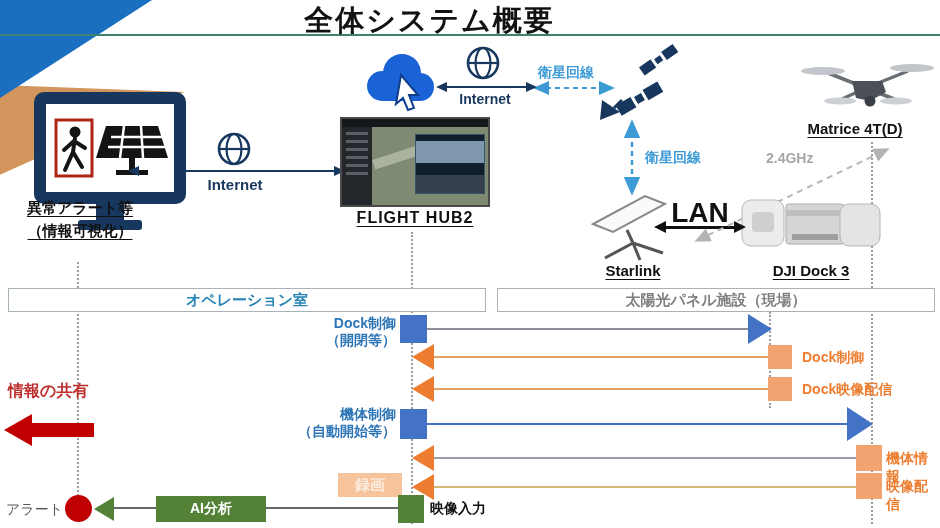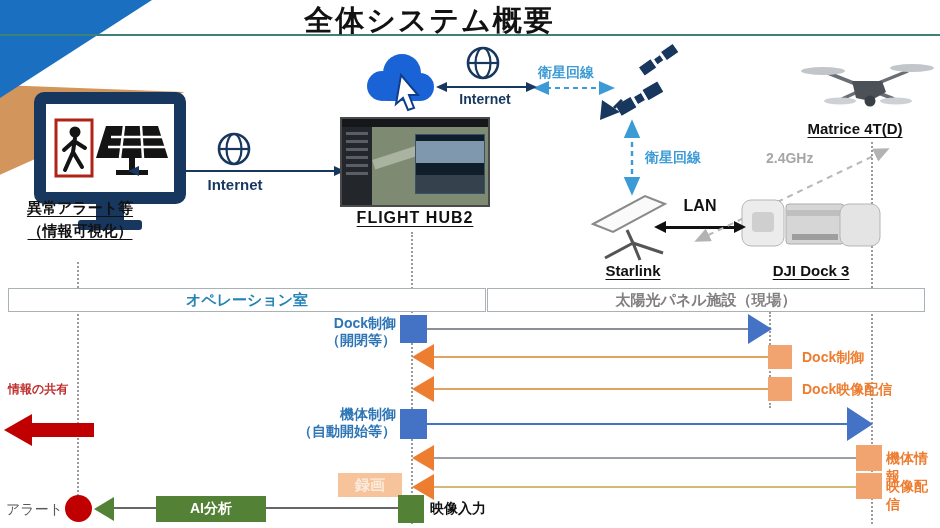--- a/index.html
+++ b/index.html
@@ -185,21 +185,21 @@
   <div class="abs" style="left:645px; top:149px; color:#3C9BD5; font-weight:bold; font-size:14px; z-index:5;">衛星回線</div>
 
   <svg class="abs" style="left:585px; top:190px; z-index:3;" width="96" height="72" viewBox="0 0 96 72">
     <polygon points="8,34 60,6 80,14 28,42" fill="#fafafa" stroke="#8a8a8a" stroke-width="2"></polygon>
     <line x1="42" y1="40" x2="48" y2="53" stroke="#555" stroke-width="3"></line>
     <path d="M48 53 L20 68 M48 53 L55 70 M48 53 L78 63" stroke="#555" stroke-width="3" fill="none"></path>
   </svg>
   <div class="abs node-label" style="left:585px; top:262px; width:96px;">Starlink</div>
 
   <div class="abs" style="left:656px; top:197px; width:88px; text-align:center; color:#111;
-       font-weight:800; font-size:16px; z-index:5;">LAN</div>
+       font-weight:800; font-size:28px; z-index:5;">LAN</div>
   <div class="abs hline" style="left:662px; top:226px; width:76px; height:3px; background:#111;"></div>
   <div class="abs tri" style="left:654px; top:221px; border-right:12px solid #111; border-top:6.5px solid transparent; border-bottom:6.5px solid transparent;"></div>
   <div class="abs tri" style="left:734px; top:221px; border-left:12px solid #111; border-top:6.5px solid transparent; border-bottom:6.5px solid transparent;"></div>
 
   <svg class="abs" style="left:740px; top:190px; z-index:3;" width="142" height="70" viewBox="0 0 142 70">
     <rect x="46" y="14" width="58" height="40" rx="3" fill="#d6d6d6" stroke="#ababab"></rect>
     <rect x="46" y="20" width="58" height="6" fill="#bfbfbf"></rect>
     <rect x="2" y="10" width="42" height="46" rx="9" fill="#ececec" stroke="#b5b5b5"></rect>
     <rect x="100" y="14" width="40" height="42" rx="9" fill="#e4e4e4" stroke="#b5b5b5"></rect>
     <rect x="12" y="22" width="22" height="20" rx="4" fill="#cfcfcf"></rect>
@@ -224,21 +224,21 @@
   <svg class="abs" style="left:688px; top:140px; z-index:2;" width="208" height="110">
     <defs>
       <marker id="mg1" markerWidth="9" markerHeight="8" refX="6" refY="3.5" orient="auto-start-reverse">
         <path d="M0 0 L8 3.5 L0 7 Z" fill="#b3b3b3"></path>
       </marker>
     </defs>
     <line x1="10" y1="100" x2="198" y2="10" stroke="#b8b8b8" stroke-width="2" stroke-dasharray="6 5" marker-start="url(#mg1)" marker-end="url(#mg1)"></line>
   </svg>
 
   <div class="abs zone-box" style="left:8px; top:288px; width:478px; color:#2583B5;">オペレーション室</div>
-  <div class="abs zone-box" style="left:487px; top:288px; width:438px; color:#808080;">太陽光パネル施設（現場）</div>
+  <div class="abs zone-box" style="left:497px; top:288px; width:438px; color:#808080;">太陽光パネル施設（現場）</div>
 
   <div class="abs blue-flow-label" style="left:292px; top:315px; width:104px;">
     <span style="display:block;">Dock制御</span>
     <span style="display:block;">（開閉等）</span>
   </div>
   <div class="abs sq" style="left:400px; top:315px; width:27px; height:28px; background:#4472C4;"></div>
   <div class="abs hline" style="left:427px; top:328px; width:322px; background:#8a8f98;"></div>
   <div class="abs tri" style="left:748px; top:314px; border-left:24px solid #4472C4; border-top:15px solid transparent; border-bottom:15px solid transparent;"></div>
 
   <div class="abs tri" style="left:412px; top:344px; border-right:22px solid #ED7D31; border-top:13px solid transparent; border-bottom:13px solid transparent;"></div>
@@ -271,18 +271,18 @@
   <div class="abs orange-flow-label" style="left:886px; top:478px;">映像配信</div>
 
   <div class="abs hline" style="left:104px; top:507px; width:296px; background:#666;"></div>
   <div class="abs" style="left:6px; top:501px; color:#595959; font-size:14px; z-index:5;">アラート</div>
   <div class="abs sq" style="left:65px; top:495px; width:27px; height:27px; border-radius:50%; background:#C00000;"></div>
   <div class="abs tri" style="left:94px; top:497px; border-right:20px solid #538135; border-top:12px solid transparent; border-bottom:12px solid transparent;"></div>
   <div class="abs ai-box">AI分析</div>
   <div class="abs sq" style="left:398px; top:495px; width:26px; height:28px; background:#538135;"></div>
   <div class="abs" style="left:430px; top:500px; color:#111; font-size:14px; font-weight:bold; z-index:5;">映像入力</div>
 
-  <div class="abs" style="left:8px; top:381px; color:#BE2E2C; font-weight:800; font-size:12px; z-index:5;">情報の共有</div>
+  <div class="abs" style="left:8px; top:381px; color:#BE2E2C; font-weight:800; font-size:16px; z-index:5;">情報の共有</div>
   <svg class="abs" style="left:2px; top:410px; z-index:4;" width="94" height="40" viewBox="0 0 94 40">
     <polygon points="92,13 92,27 30,27 30,36 2,20 30,4 30,13" fill="#C00000"></polygon>
   </svg>
 
 </div>
 
 </body></html>

